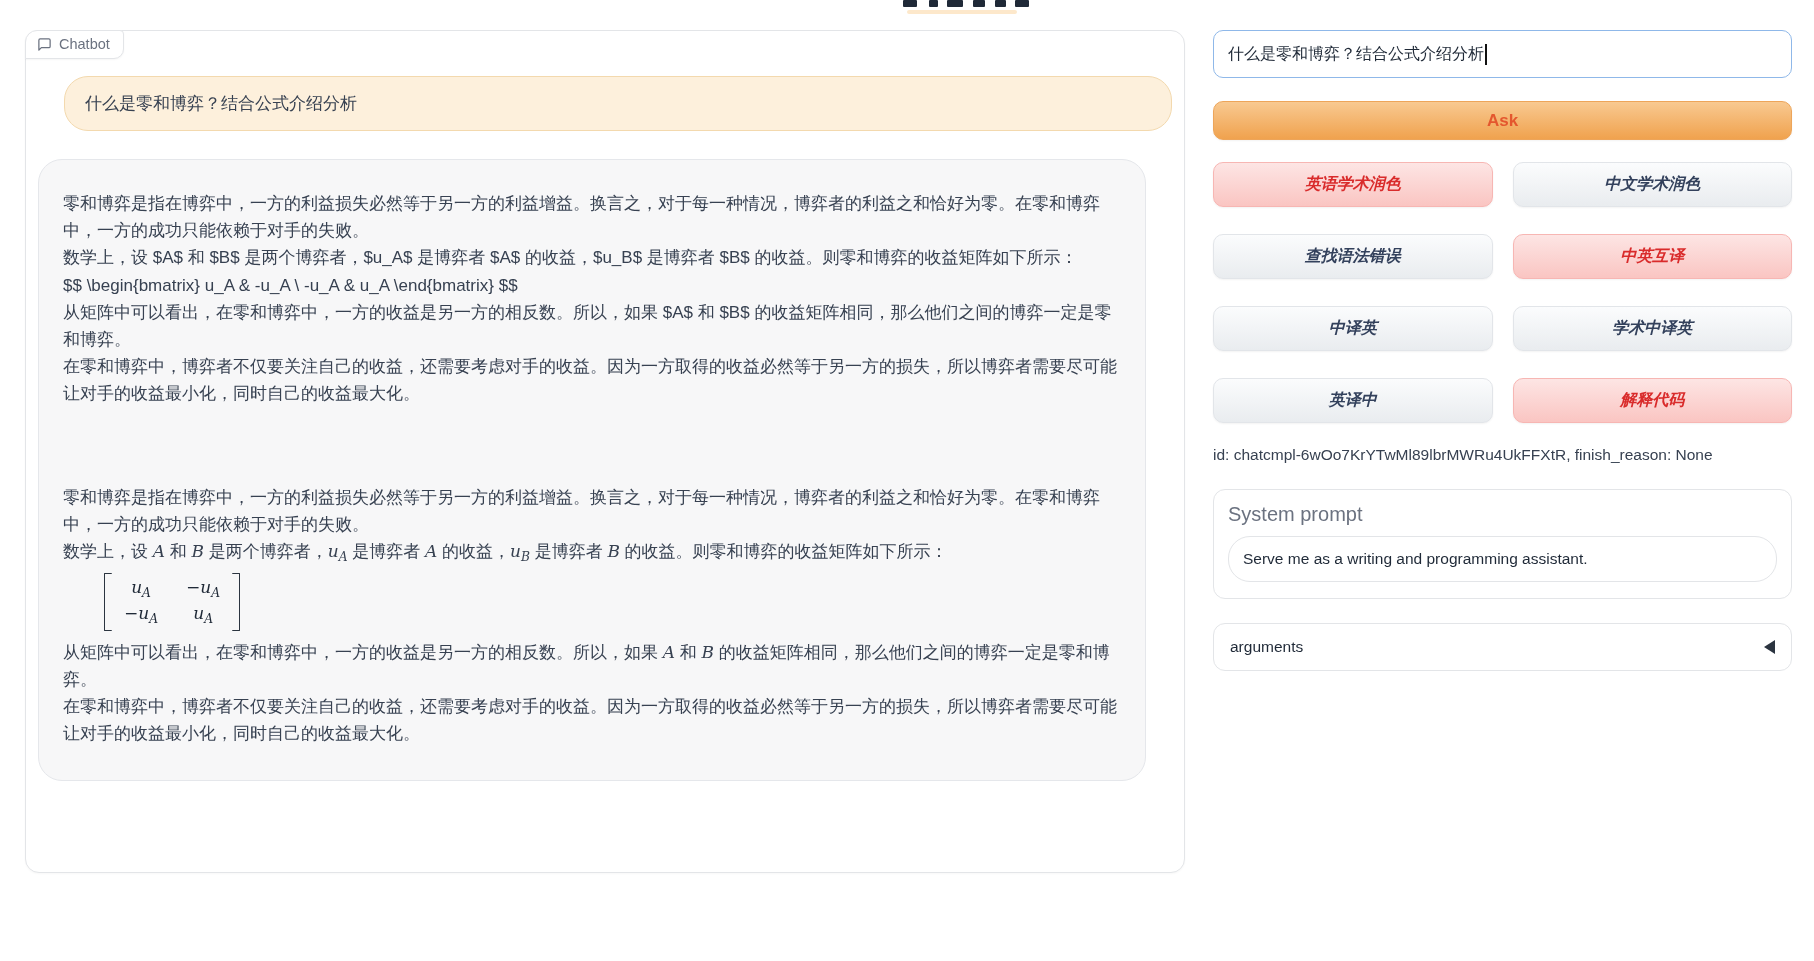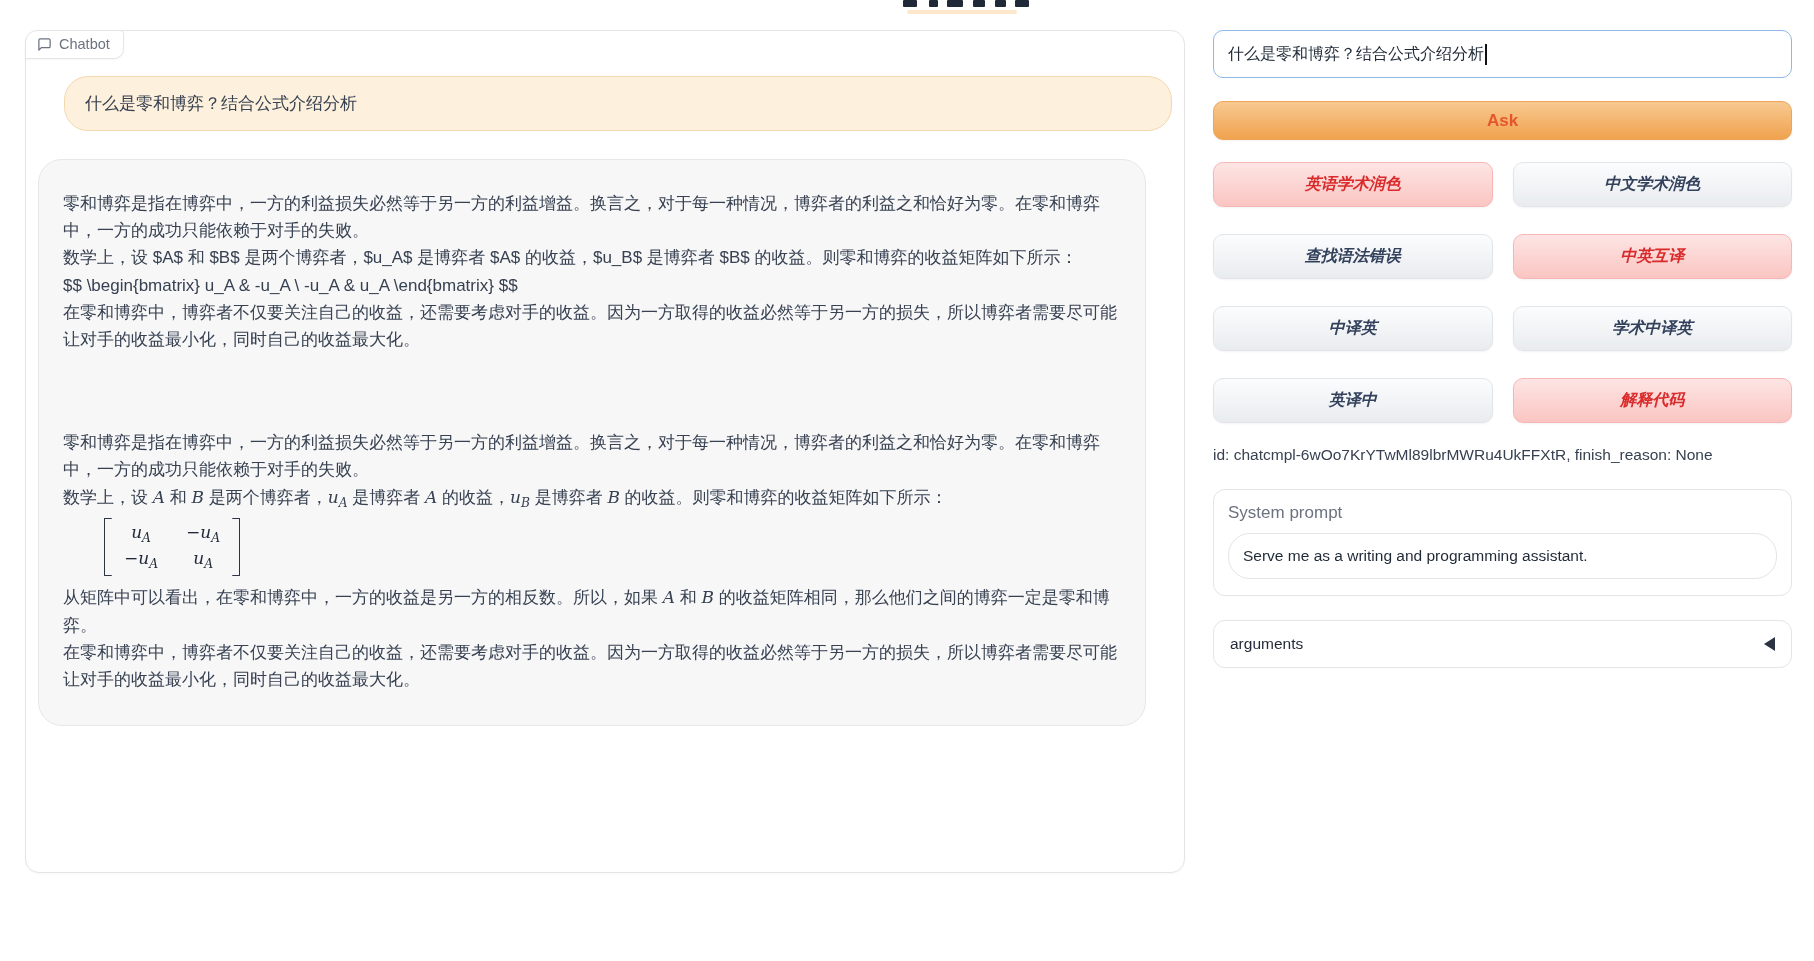--- a/index.html
+++ b/index.html
@@ -124,21 +124,21 @@
   }
 
   .id-line { margin-top: 23px; font-size: 15.5px; color: #374151; }
 
   .sys-box {
     margin-top: 25px;
     border: 1.5px solid #e3e5e8; border-radius: 12px;
     padding: 13px 14px 16px 14px;
     background: #fff;
   }
-  .sys-label { font-size: 17px; color: #6b7280; margin-bottom: 10px; }
+  .sys-label { font-size: 20px; color: #6b7280; margin-bottom: 10px; }
   .sys-inner {
     border: 1.5px solid #e3e5e8; border-radius: 22px;
     padding: 13px 14px;
     font-size: 15.5px; color: #1f2937;
     background: #fff;
   }
 
   .accordion {
     margin-top: 24px;
     border: 1.5px solid #e3e5e8; border-radius: 12px;
@@ -181,20 +181,21 @@
       <div class="msg-user">
         <span>什么是零和博弈？结合公式介绍分析</span>
       </div>
 
       <div class="msg-bot">
 
         <div>
           <p>零和博弈是指在博弈中，一方的利益损失必然等于另一方的利益增益。换言之，对于每一种情况，博弈者的利益之和恰好为零。在零和博弈中，一方的成功只能依赖于对手的失败。</p>
           <p>数学上，设 $A$ 和 $B$ 是两个博弈者，$u_A$ 是博弈者 $A$ 的收益，$u_B$ 是博弈者 $B$ 的收益。则零和博弈的收益矩阵如下所示：</p>
           <p>$$ \begin{bmatrix} u_A &amp; -u_A \ -u_A &amp; u_A \end{bmatrix} $$</p>
+          <p>从矩阵中可以看出，在零和博弈中，一方的收益是另一方的相反数。所以，如果 $A$ 和 $B$ 的收益矩阵相同，那么他们之间的博弈一定是零和博弈。</p>
           <p>在零和博弈中，博弈者不仅要关注自己的收益，还需要考虑对手的收益。因为一方取得的收益必然等于另一方的损失，所以博弈者需要尽可能让对手的收益最小化，同时自己的收益最大化。</p>
         </div>
 
         <div class="copy-gap"></div>
 
         <div>
           <p>零和博弈是指在博弈中，一方的利益损失必然等于另一方的利益增益。换言之，对于每一种情况，博弈者的利益之和恰好为零。在零和博弈中，一方的成功只能依赖于对手的失败。</p>
           <p>数学上，设 <i class="mv">A</i> 和 <i class="mv">B</i> 是两个博弈者，<i class="mv">u</i><sub class="mv">A</sub> 是博弈者 <i class="mv">A</i> 的收益，<i class="mv">u</i><sub class="mv">B</sub> 是博弈者 <i class="mv">B</i> 的收益。则零和博弈的收益矩阵如下所示：</p>
 
           <div class="matrix">

